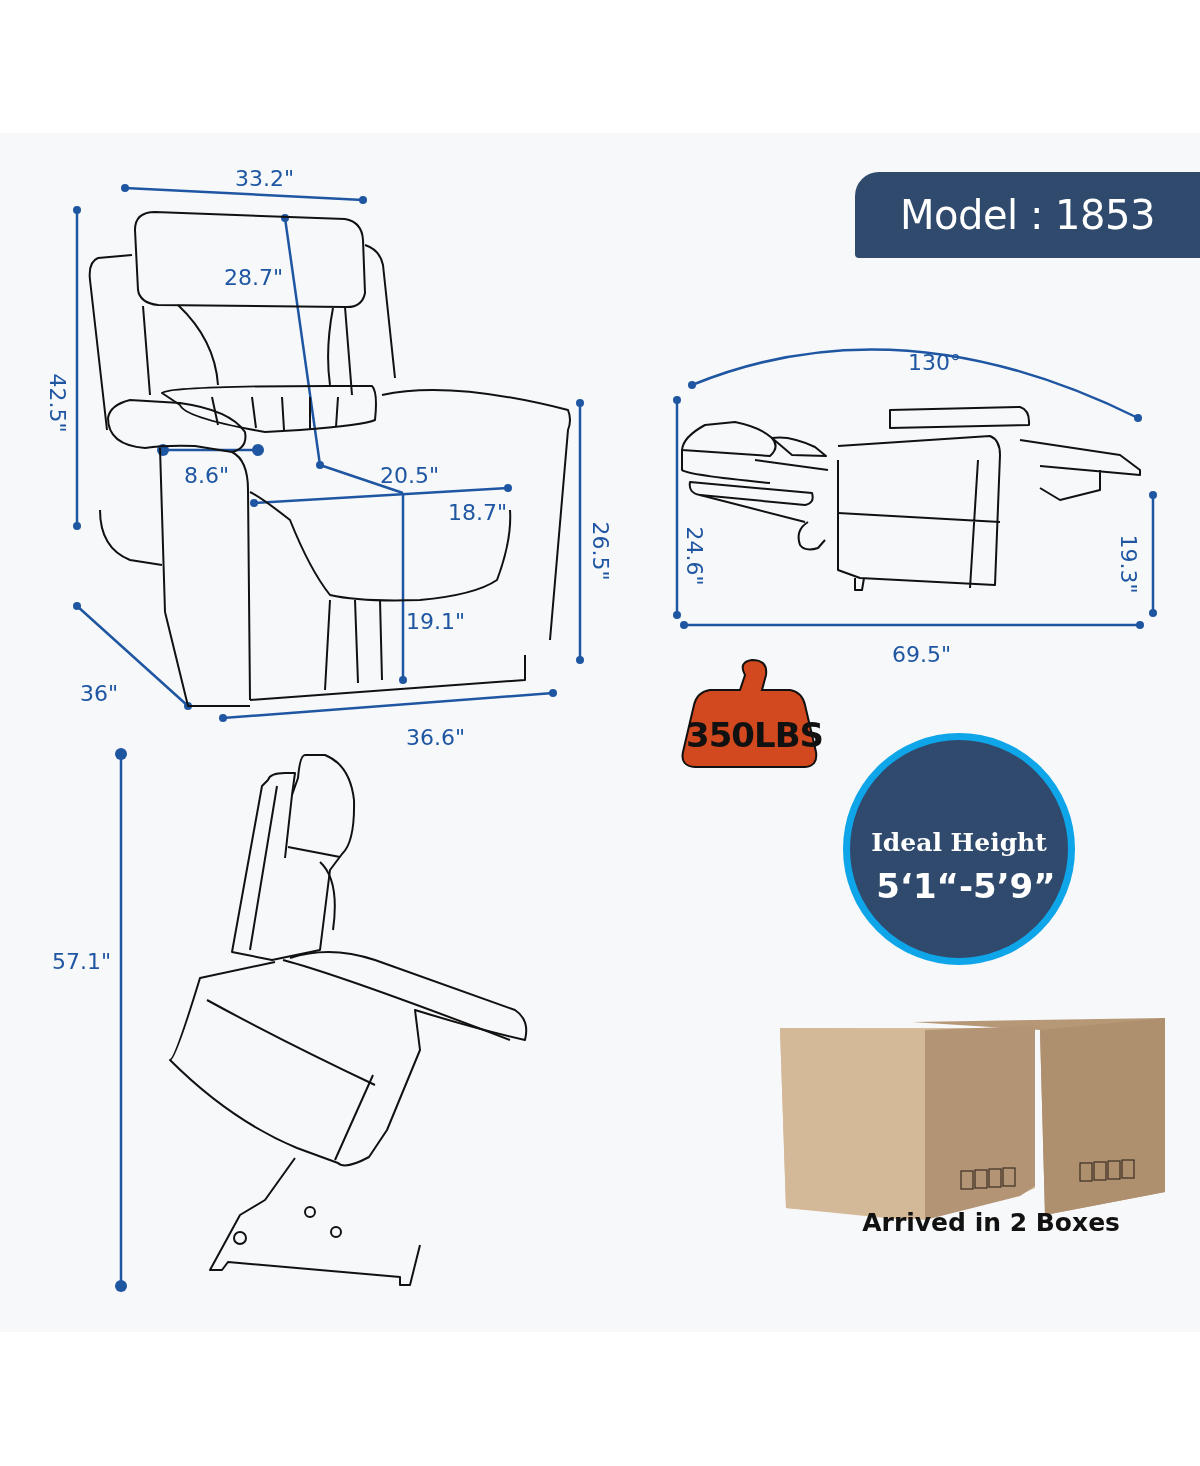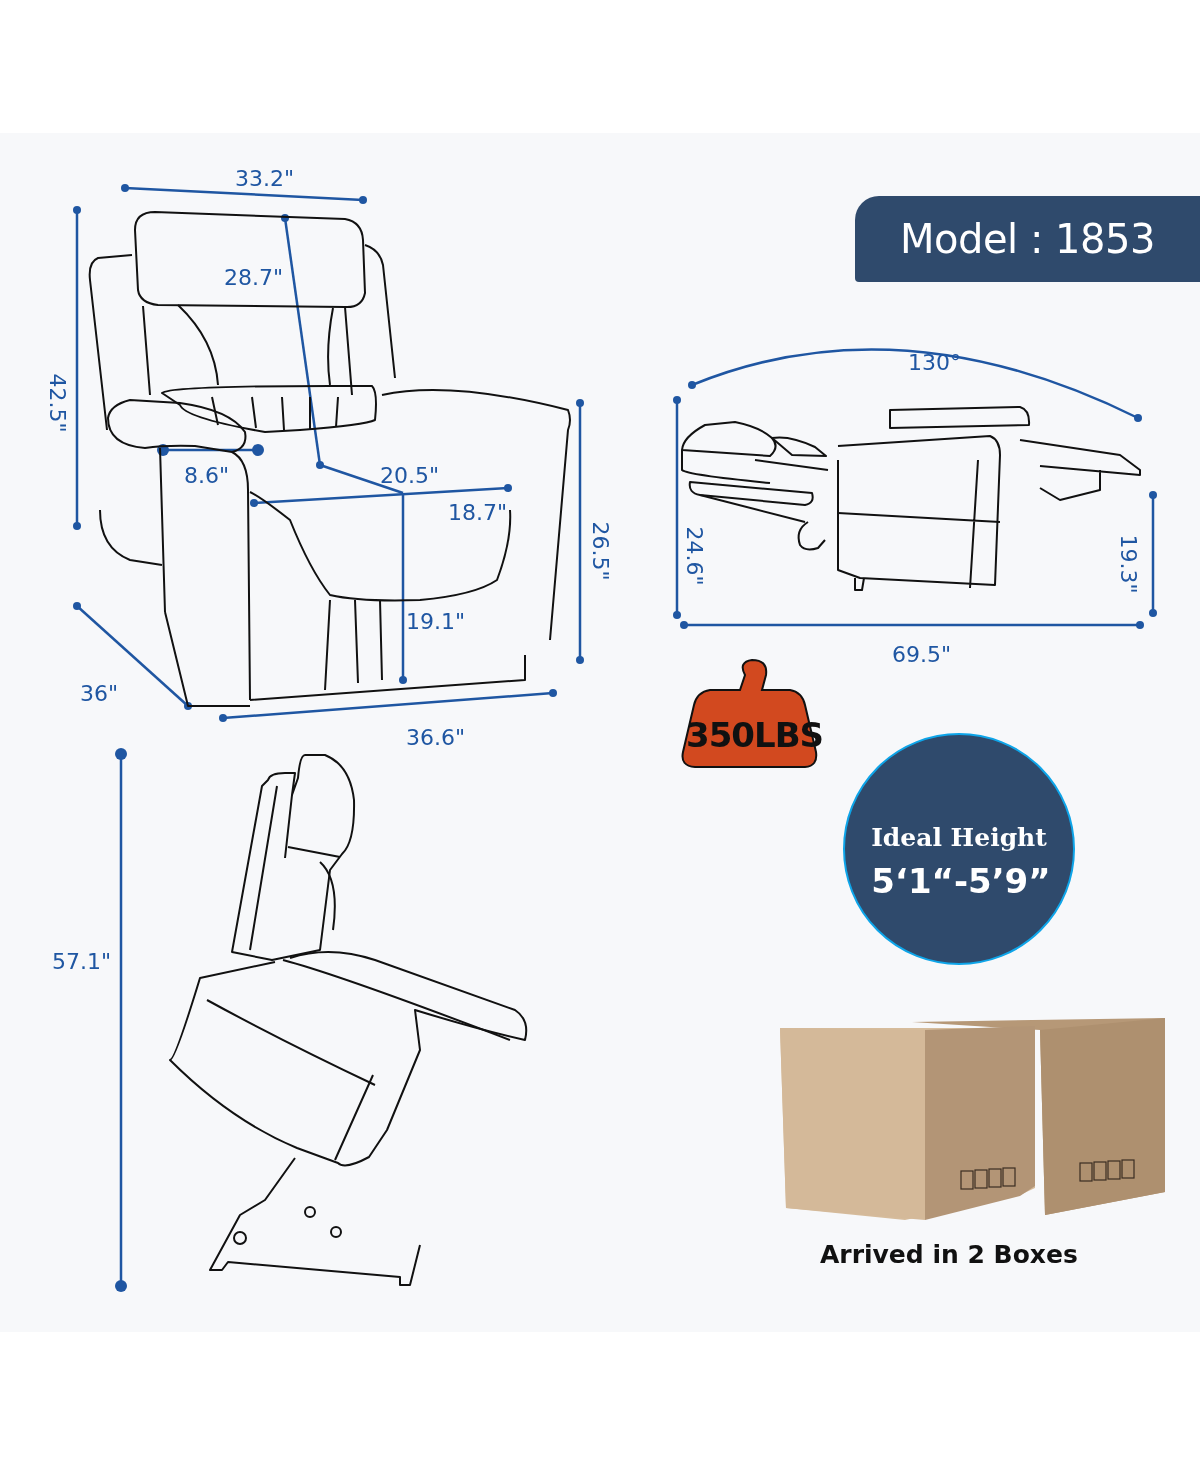--- a/index.html
+++ b/index.html
@@ -2,28 +2,28 @@
 <html><head>
 <meta charset="utf-8">
 <style>
   html, body { margin: 0; padding: 0; background: #ffffff; }
   body { width: 1200px; height: 1466px; position: relative; overflow: hidden;
          font-family: "Liberation Sans", "DejaVu Sans", sans-serif; }
   .panel { position: absolute; left: 0; top: 133px; width: 1200px; height: 1199px; background: #f7f8fa; }
   .dim { position: absolute; color: #1f56a2; font-size: 22px; font-family: "DejaVu Sans", sans-serif; white-space: nowrap; line-height: 1; }
   .dim.v { transform-origin: center center; transform: rotate(90deg); }
   .model-badge { position: absolute; left: 855px; top: 172px; width: 345px; height: 86px; background: #2f4a6c;
-                 border-radius: 24px 0 0 4px; display: flex; align-items: center; justify-content: center; margin-top: 24px; }
+                 border-radius: 24px 0 0 4px; display: flex; align-items: center; justify-content: center; }
   .model-text { color: #ffffff; font-size: 40px; font-family: "DejaVu Sans", sans-serif; letter-spacing: -0.5px; }
   .height-circle { position: absolute; left: 843px; top: 733px; width: 232px; height: 232px; border-radius: 50%;
-                   background: #2f4a6c; border: 2px solid #0ea5e9; box-sizing: border-box; text-align: center; color: #fff; }
+                   background: #2f4a6c; border: 7px solid #0ea5e9; box-sizing: border-box; text-align: center; color: #fff; }
   .height-label { position: absolute; top: 88px; left: 0; width: 100%; font-family: "DejaVu Serif", serif; font-weight: bold; font-size: 25px; }
   .height-value { position: absolute; top: 126px; left: -4px; width: 240px; font-family: "DejaVu Sans", sans-serif; font-weight: bold; font-size: 34px; }
   .weight-label { position: absolute; left: 686px; top: 715px; width: 120px; text-align: center; font-weight: bold; font-size: 34px; color: #111; font-family: "DejaVu Sans", sans-serif; letter-spacing: -1px; }
-  .boxes-caption { position: absolute; left: 820px; top: 1240px; width: 300px; text-align: left; font-weight: bold; font-size: 25px; color: #111; font-family: "DejaVu Sans", sans-serif; }
+  .boxes-caption { position: absolute; left: 820px; top: 1208px; width: 300px; text-align: right; font-weight: bold; font-size: 25px; color: #111; font-family: "DejaVu Sans", sans-serif; }
   svg { position: absolute; left: 0; top: 0; }
 </style>
 </head>
 <body>
 
 <div class="panel"></div>
 
 <svg width="1200" height="1466" viewBox="0 0 1200 1466">
   <g fill="none" stroke="#1f56a2" stroke-width="2.5">
 

